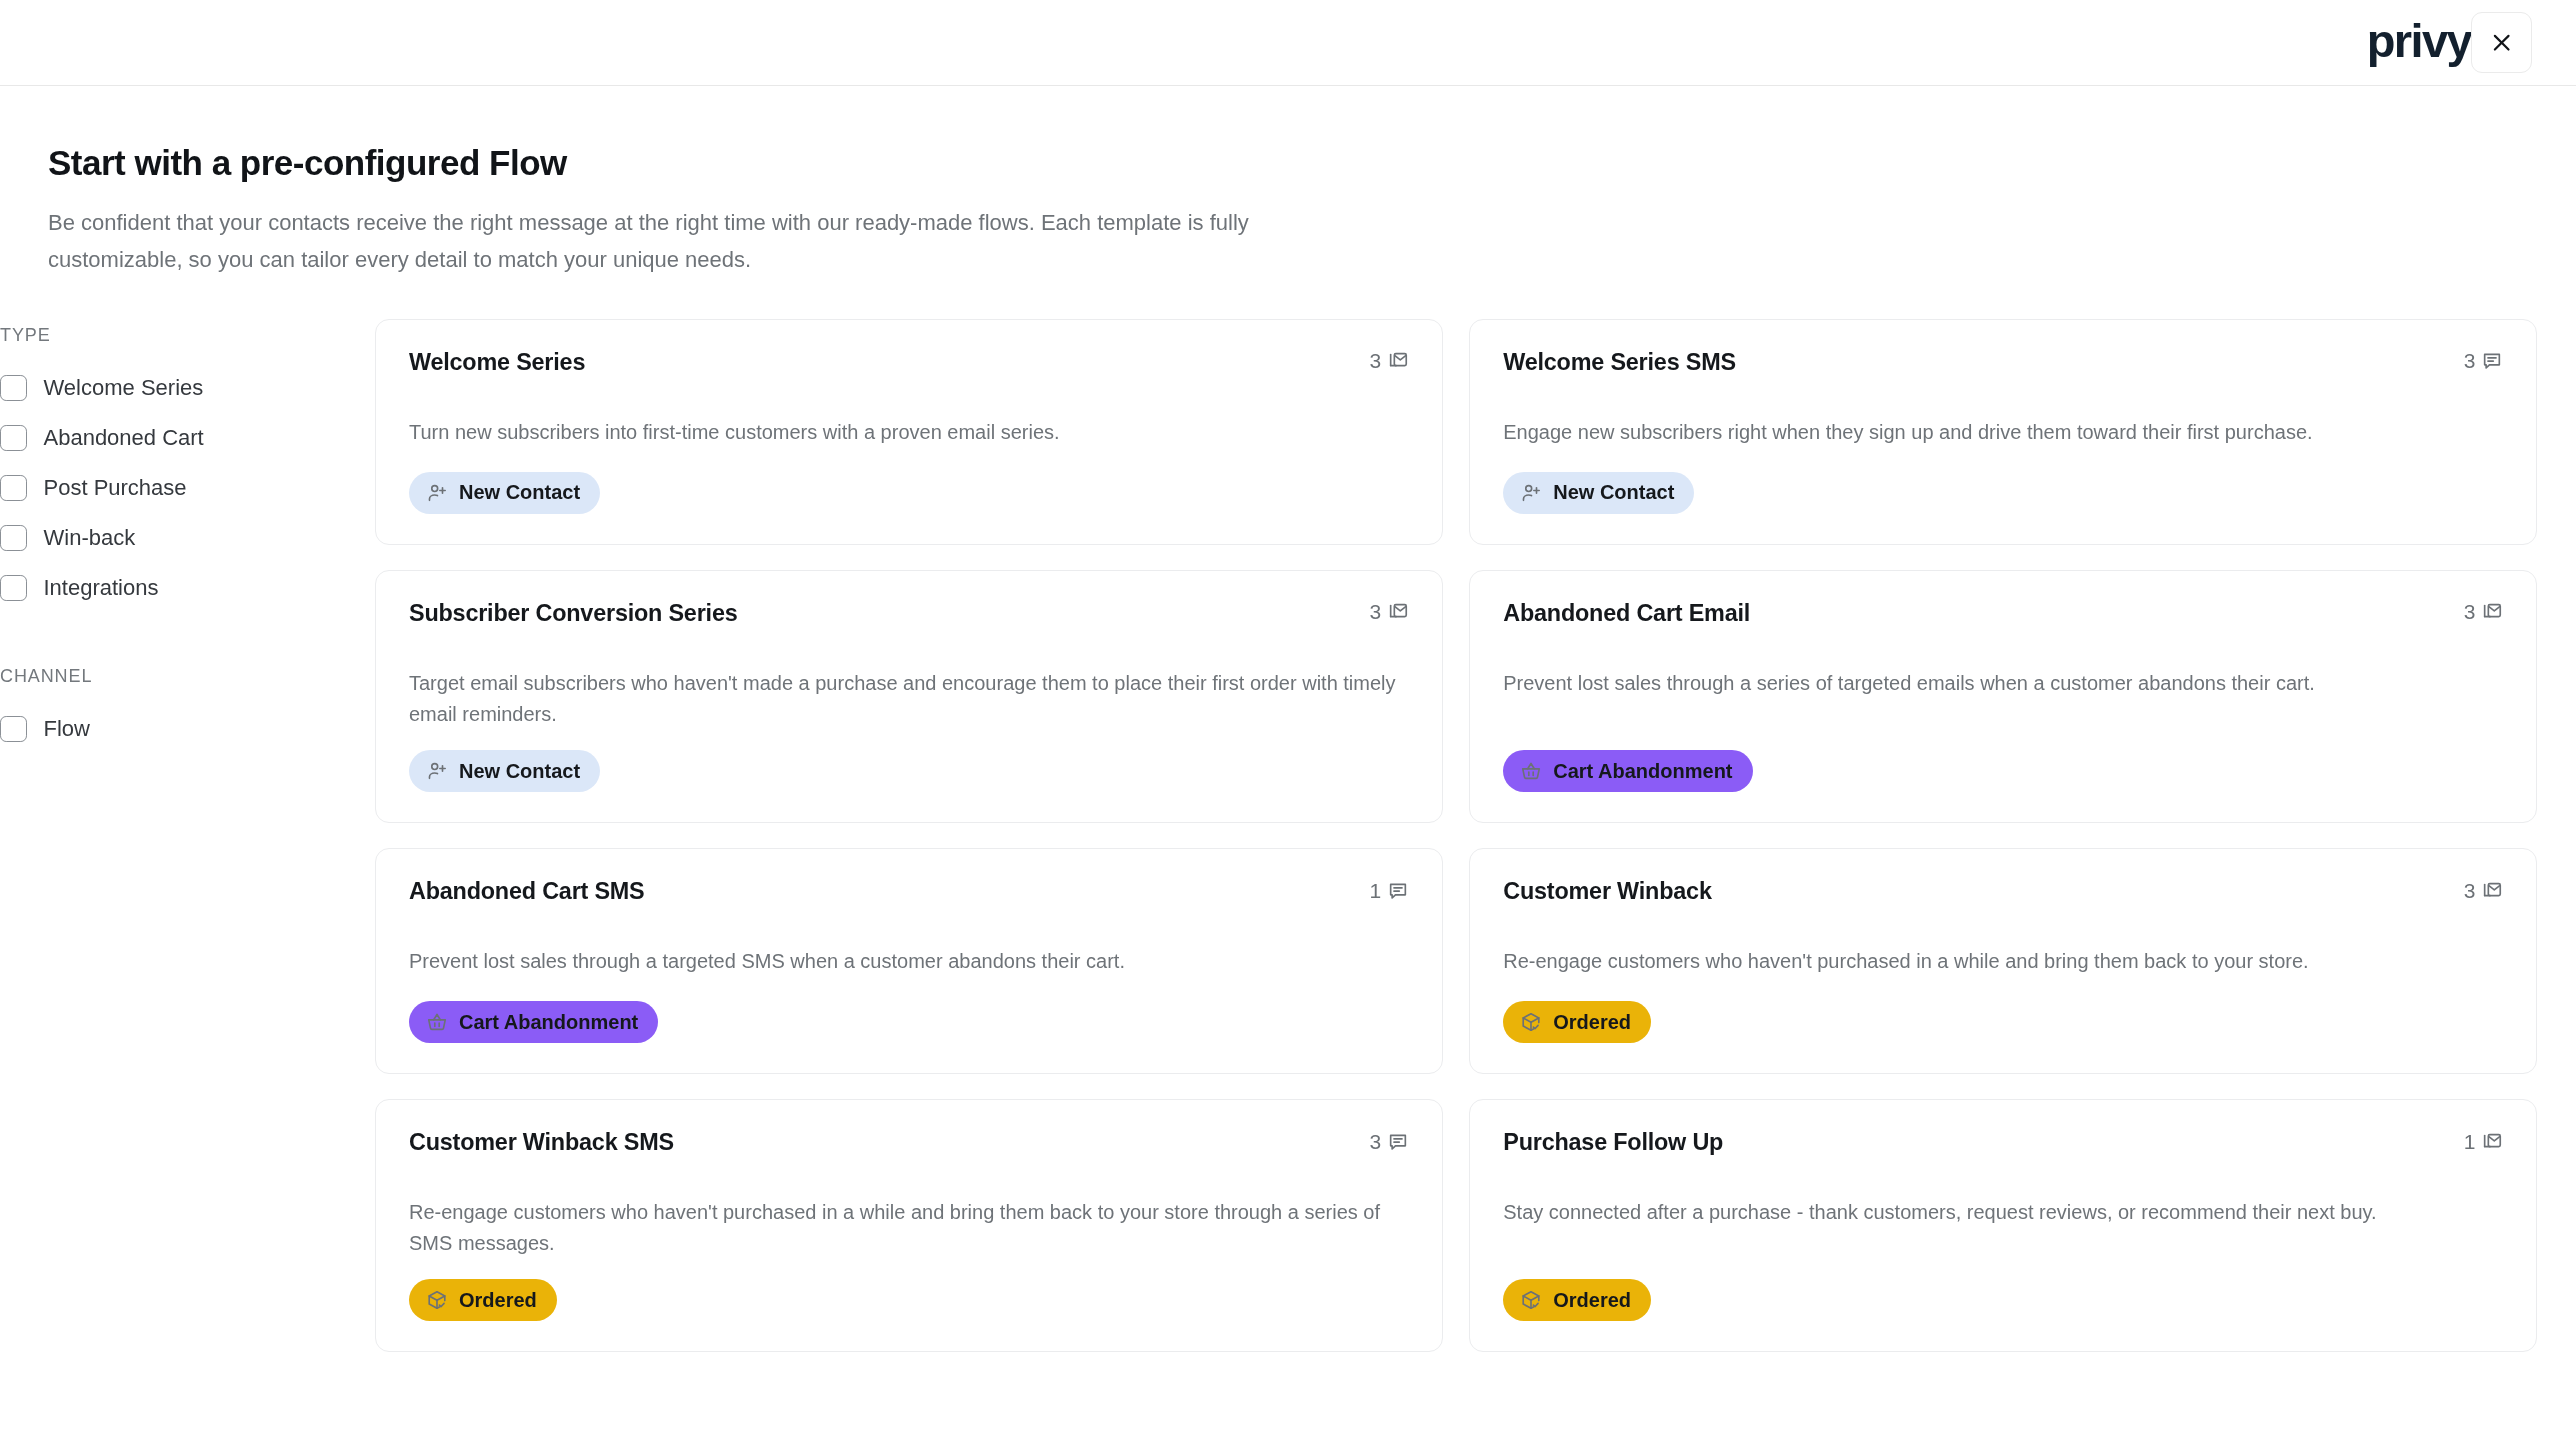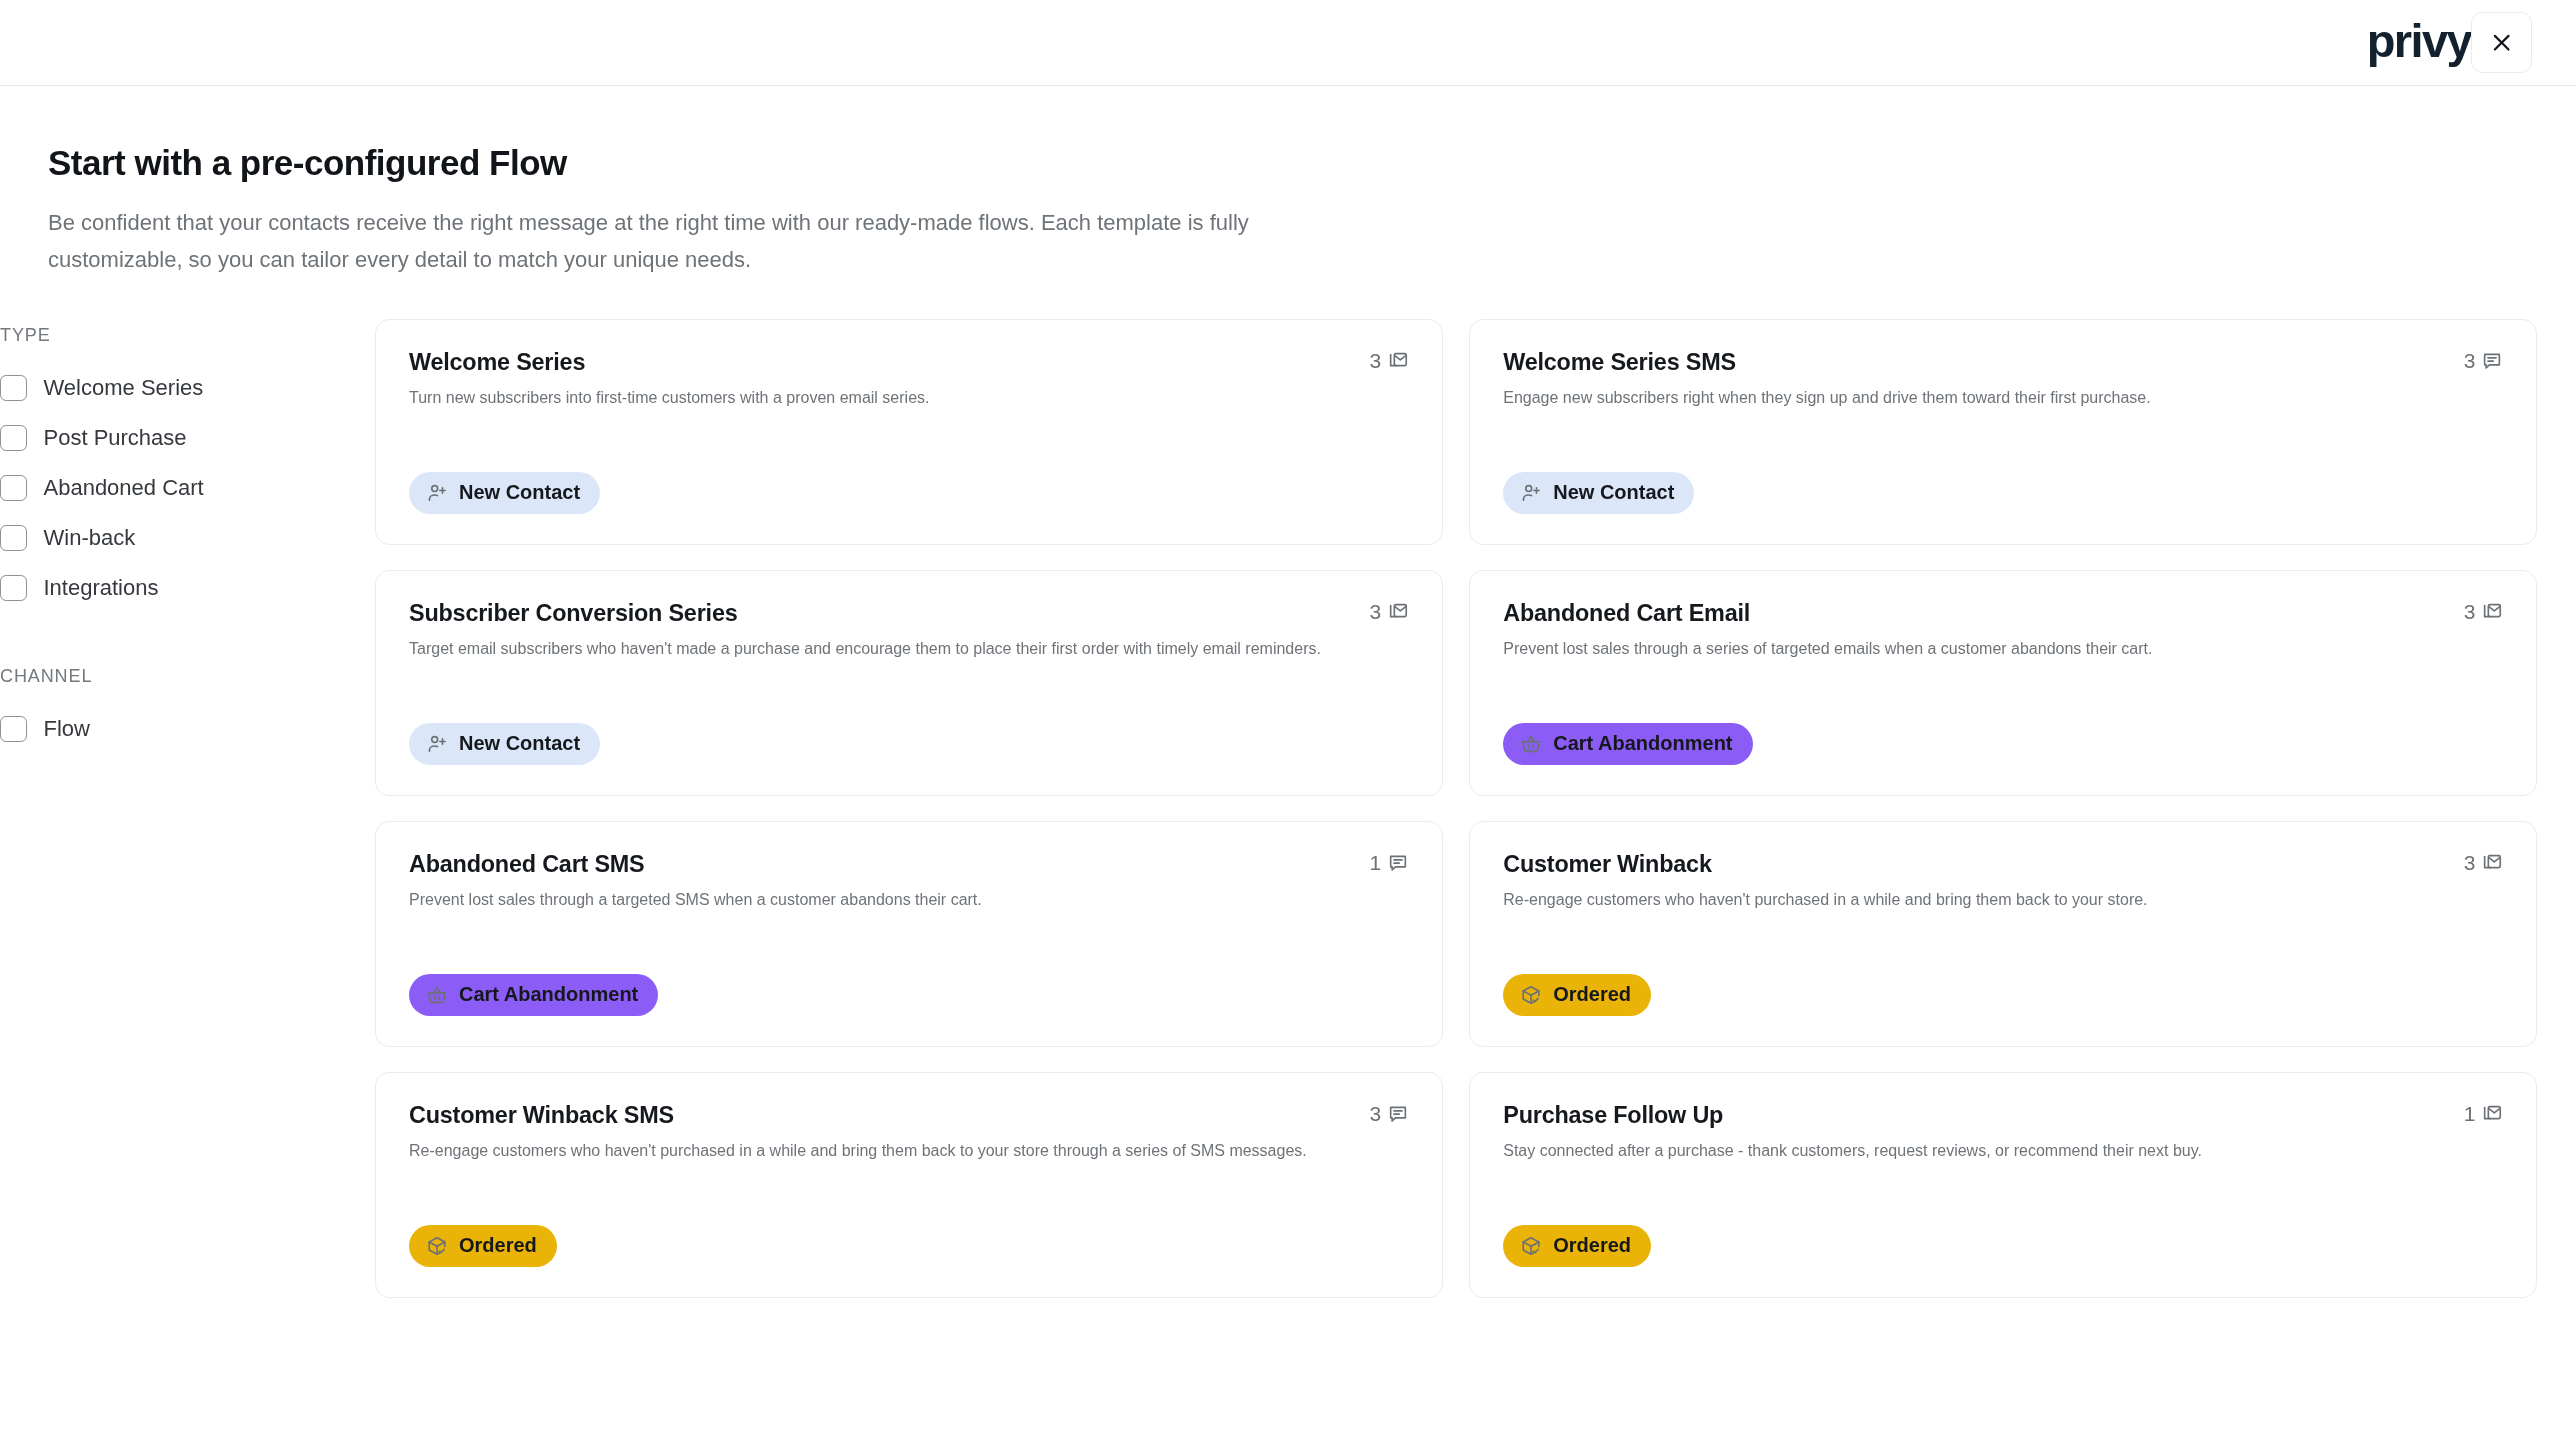--- a/index.html
+++ b/index.html
@@ -139,22 +139,22 @@
     display: flex;
     align-items: center;
     gap: 5.5px;
     color: #6c7176;
     font-size: 21px;
     flex: 0 0 auto;
     padding-top: 1.6px;
   }
   .card-count svg { display: block; }
   .card-desc {
-    margin-top: 9px;
-    font-size: 16px;
+    margin-top: 40px;
+    font-size: 20px;
     line-height: 1.55;
     color: #6e7378;
     flex: 1;
   }
   .tag {
     align-self: flex-start;
     display: inline-flex;
     align-items: center;
     gap: 11px;
     height: 42px;
@@ -195,25 +195,25 @@
 
   <aside class="filter-panel">
       <div class="filter-group">
         <div class="filter-heading">TYPE</div>
         <label class="filter-row">
           <span class="cbox"></span>
           <span class="filter-label">Welcome Series</span>
         </label>
         <label class="filter-row">
           <span class="cbox"></span>
+          <span class="filter-label">Abandoned Cart</span>
+        </label>
+        <label class="filter-row">
+          <span class="cbox"></span>
           <span class="filter-label">Post Purchase</span>
-        </label>
-        <label class="filter-row">
-          <span class="cbox"></span>
-          <span class="filter-label">Abandoned Cart</span>
         </label>
         <label class="filter-row">
           <span class="cbox"></span>
           <span class="filter-label">Win-back</span>
         </label>
         <label class="filter-row">
           <span class="cbox"></span>
           <span class="filter-label">Integrations</span>
         </label>
       </div>

